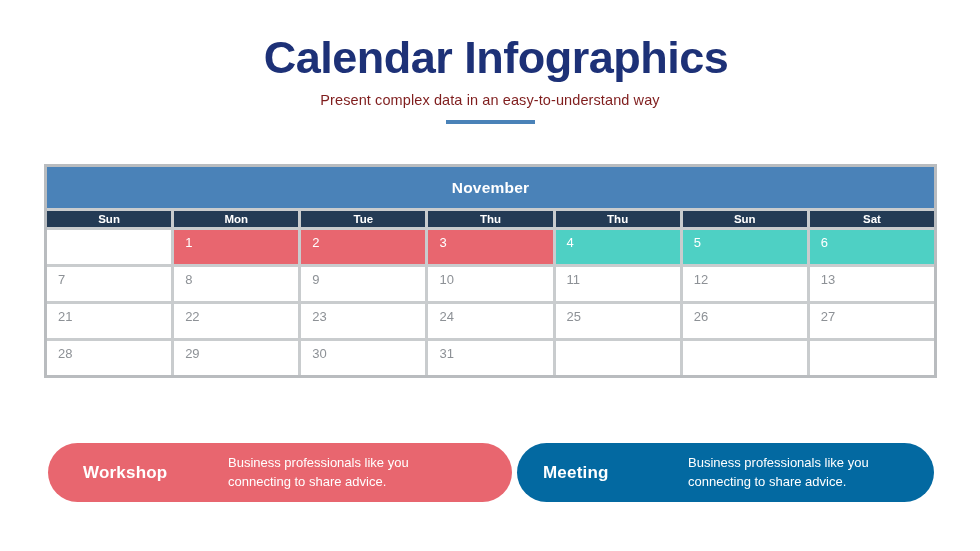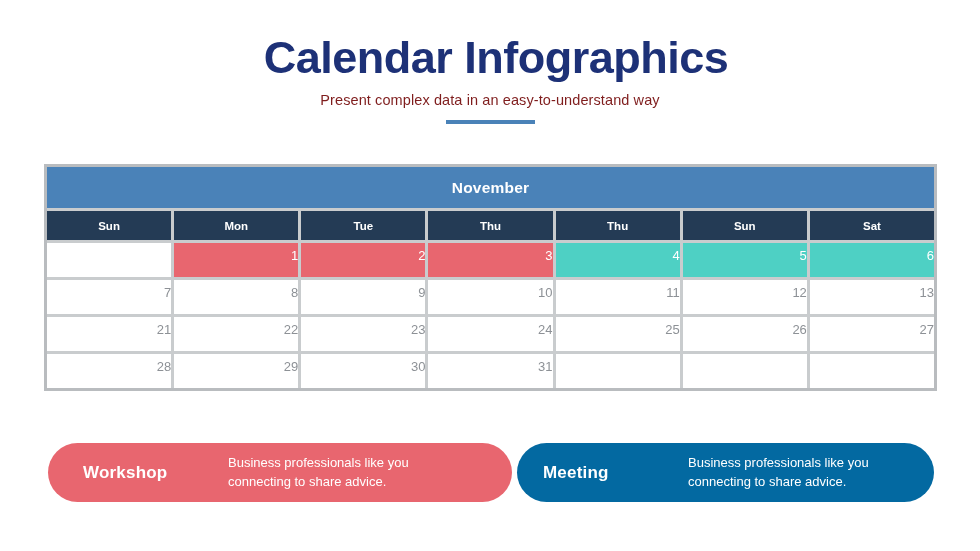--- a/index.html
+++ b/index.html
@@ -53,41 +53,40 @@
   }
 
   
   .calendar {
     position: absolute;
     left: 44px;
     top: 164px;
     width: 893px;
     border: 3px solid #b9bcbf;
     background: #c9ccce;
-    text-align: right;
   }
   .month-bar {
     height: 41px;
     background: #4a82b8;
     color: #ffffff;
     font-size: 15.5px;
     font-weight: bold;
     display: flex;
     align-items: center;
     justify-content: center;
     letter-spacing: 0.2px;
   }
   .weekday-row, .week-row {
     display: grid;
     grid-template-columns: repeat(7, 1fr);
     column-gap: 3px;
   }
   .weekday-row { margin-top: 3px; }
   .weekday-cell {
-    height: 29px;
+    height: 16px;
     background: #243b55;
     color: #ffffff;
     font-size: 11.5px;
     font-weight: bold;
     display: flex;
     align-items: center;
     justify-content: center;
   }
   .week-row { margin-top: 3px; }
   .day-cell {

